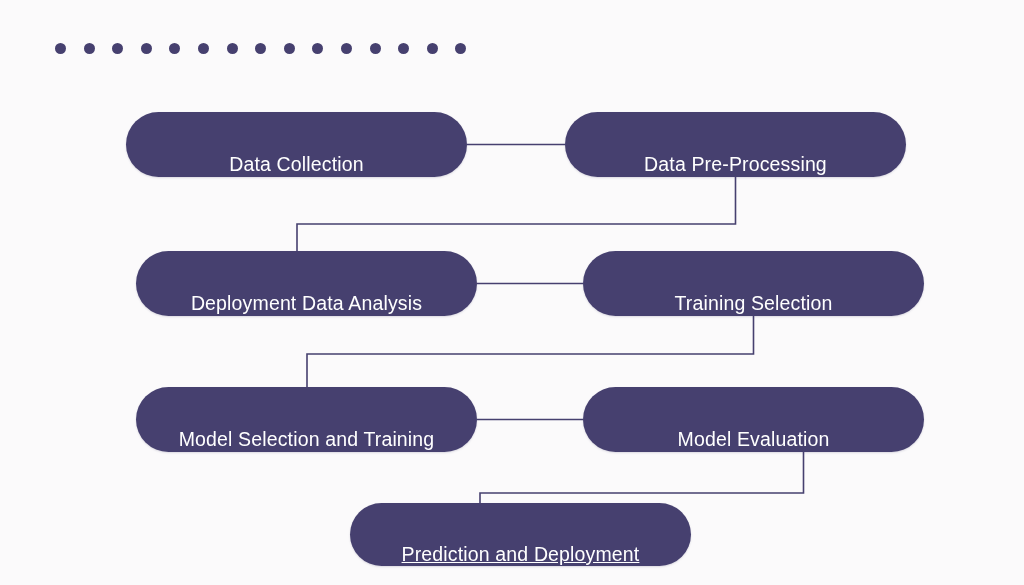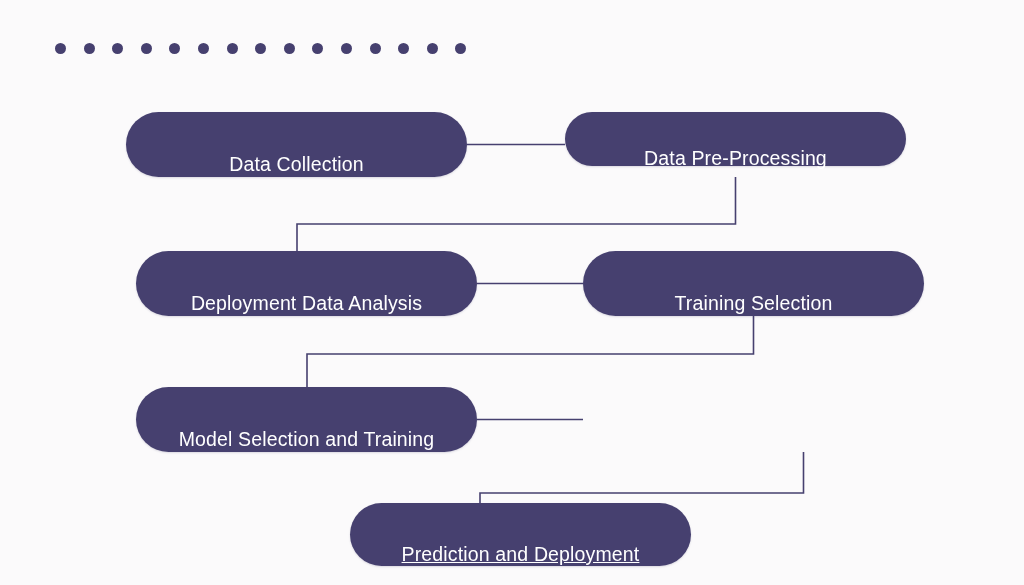--- a/index.html
+++ b/index.html
@@ -63,21 +63,21 @@
     font-weight: 500;
     letter-spacing: 0.15px;
     white-space: nowrap;
     line-height: 1;
     color: #ffffff;
     margin-top: 40px;
   }
 
   
   #node-data-collection      { left: 126px; top: 112px; width: 341px; height: 65px; }
-  #node-data-preprocessing   { left: 565px; top: 112px; width: 341px; height: 54px; justify-content: center; }
+  #node-data-preprocessing   { left: 565px; top: 112px; width: 341px; height: 65px; justify-content: center; }
   #node-eda                  { left: 136px; top: 251px; width: 341px; height: 65px; }
   #node-feature-selection    { left: 583px; top: 251px; width: 341px; height: 65px; }
   #node-model-training       { left: 136px; top: 387px; width: 341px; height: 65px; }
   #node-model-evaluation     { left: 583px; top: 387px; width: 341px; height: 65px; }
   #node-prediction-deploy    { left: 350px; top: 503px; width: 341px; height: 63px; text-decoration: underline; }
 </style>
 </head>
 <body>
 
 <div id="canvas">
@@ -130,18 +130,21 @@
   </div>
 
   <div class="node" id="node-feature-selection">
     <span class="node-label">Training Selection</span>
   </div>
 
   <div class="node" id="node-model-training">
     <span class="node-label">Model Selection and Training</span>
   </div>
 
+  <div class="node" id="node-model-evaluation">
+    <span class="node-label">Model Evaluation</span>
+  </div>
 
   <div class="node" id="node-prediction-deploy">
     <span class="node-label">Prediction and Deployment</span>
   </div>
 
 </div>
 
 </body></html>

